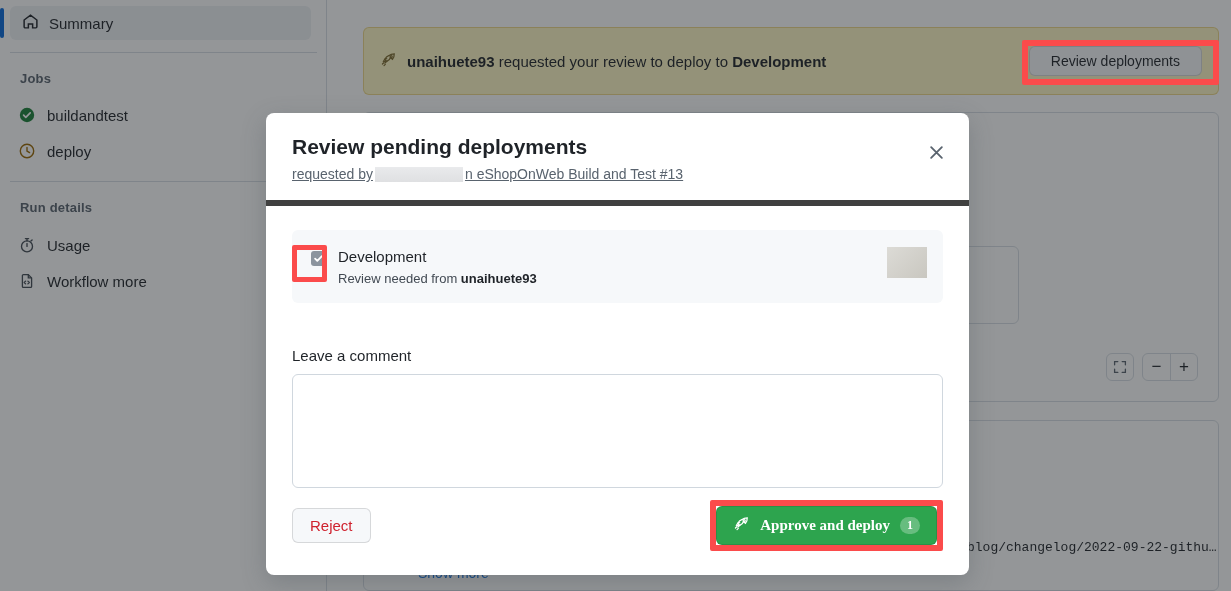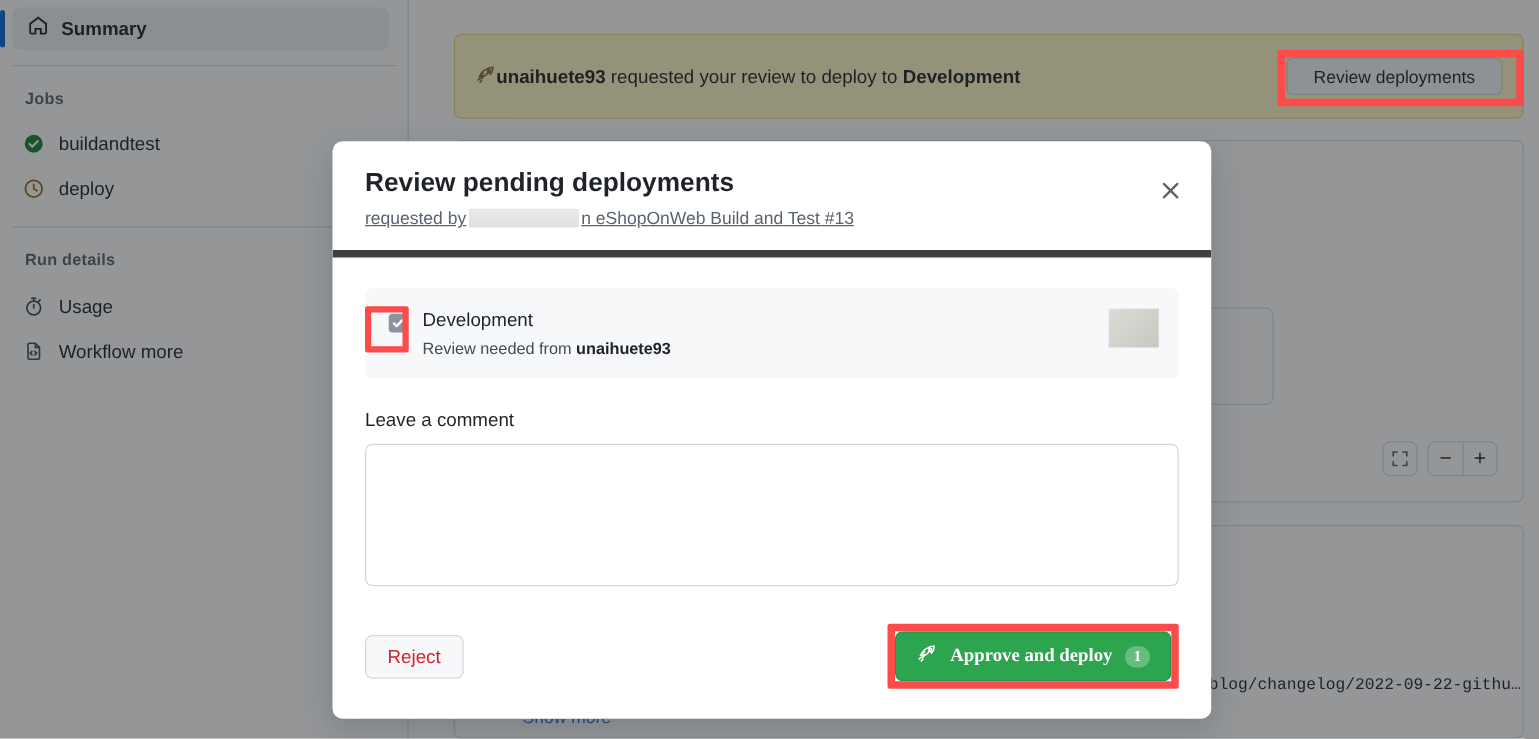--- a/index.html
+++ b/index.html
@@ -21,40 +21,40 @@
   .side-sel-wrap { position: relative; height: 46px; }
   .side-accent {
     position: absolute; left: 0; top: 8px; width: 4px; height: 30px;
     background: #0969da; border-radius: 2px;
   }
   .side-summary {
     position: absolute; left: 10px; top: 6px; width: 301px; height: 34px;
     background: #eef1f4; border-radius: 6px;
     display: flex; align-items: center; gap: 10px; padding: 0 12px;
   }
-  .side-summary .label { font-size: 15px; color: #1f2328; font-weight: bold; }
+  .side-summary .label { font-size: 15px; color: #1f2328; }
   .side-divider { position: absolute; left: 10px; width: 307px; height: 1px; background: #d8dee4; }
 
   .side-heading {
     position: absolute; left: 20px; font-size: 13px; font-weight: bold;
     color: #59636e; letter-spacing: .2px;
   }
   .side-row {
     position: absolute; left: 18px; display: flex; align-items: center; gap: 11px;
     font-size: 15px; color: #1f2328;
   }
   .side-row .ico { width: 18px; height: 18px; display:flex; align-items:center; justify-content:center; }
 
   
   .banner {
     position: absolute; left: 363px; top: 27px; width: 856px; height: 68px;
     background: #fff8c5; border: 1px solid #d4a72c66; border-radius: 6px;
     display: flex; align-items: center; padding: 0 16px;
   }
-  .banner-left { display: flex; align-items: center; font-size: 15px; color: #1f2328; }
+  .banner-left { display: flex; align-items: center; gap: 10px; font-size: 15px; color: #1f2328; }
   .banner-left b { font-weight: bold; }
   .banner-btn {
     margin-left: auto; font-size: 14px; color: #1f2328;
     background: #f6f8fa; border: 1px solid rgba(31,35,40,.15); border-radius: 6px;
     padding: 6px 21px; font-family: inherit; cursor: pointer; text-align: right;
   }
 
   
   .bg-card {
     position: absolute; background: #ffffff;
@@ -137,21 +137,21 @@
     color: #ffffff; cursor: pointer;
   }
   .env-name { font-size: 15px; color: #1f2328; line-height: 1.35; }
   .env-sub { font-size: 13px; color: #424a53; margin-top: 3px; text-align: center; }
   .env-sub b { font-weight: bold; color: #1f2328; }
   .env-avatar {
     margin-left: auto; width: 40px; height: 31px; flex: none;
     background: linear-gradient(135deg,#dcdbd6,#c9c7c0);
   }
 
-  .comment-label { margin-top: 25px; font-size: 15px; color: #1f2328; }
+  .comment-label { margin-top: 44px; font-size: 15px; color: #1f2328; }
   .comment-box {
     margin-top: 10px; width: 100%; height: 114px;
     border: 1px solid #d0d7de; border-radius: 6px; background: #fff;
     font-family: inherit; font-size: 14px; padding: 8px 12px; resize: none; color:#1f2328;
   }
 
   .modal-footer {
     padding: 0 26px 24px 26px; display: flex; justify-content: space-between;
     align-items: center; gap: 0; position: relative;
   }

